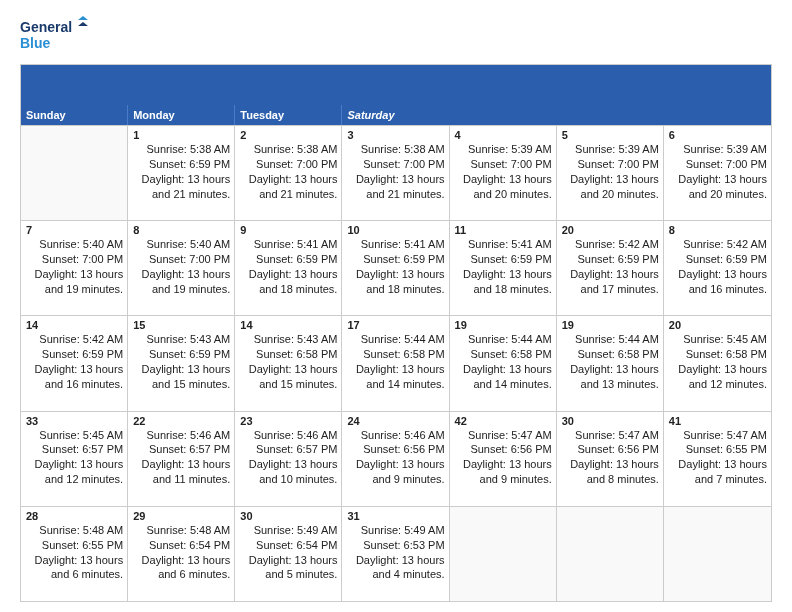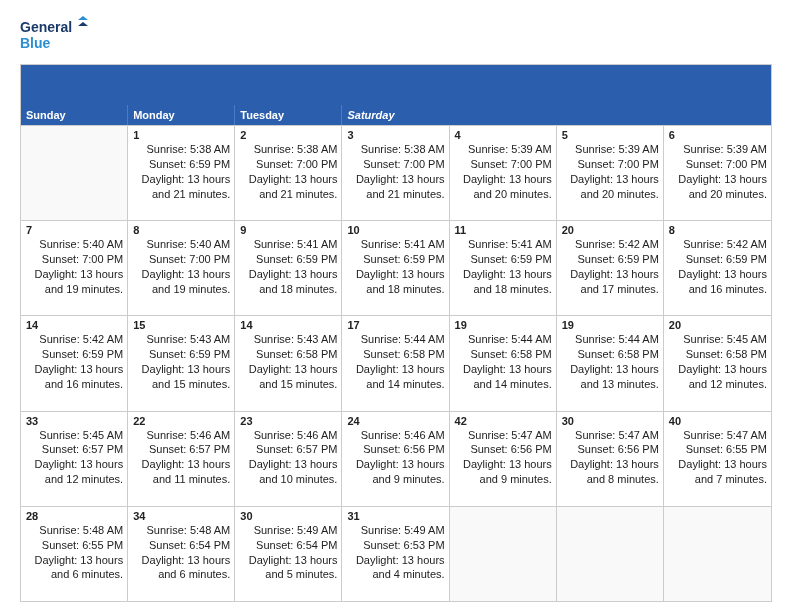--- a/index.html
+++ b/index.html
@@ -231,31 +231,31 @@
           </div>
           <div class="cal-cell">
             <span class="day-num">42</span>
             <div class="cell-text">Sunrise: 5:47 AM<br>Sunset: 6:56 PM<br>Daylight: 13 hours<br>and 9 minutes.</div>
           </div>
           <div class="cal-cell">
             <span class="day-num">30</span>
             <div class="cell-text">Sunrise: 5:47 AM<br>Sunset: 6:56 PM<br>Daylight: 13 hours<br>and 8 minutes.</div>
           </div>
           <div class="cal-cell">
-            <span class="day-num">40</span>
+            <span class="day-num">41</span>
             <div class="cell-text">Sunrise: 5:47 AM<br>Sunset: 6:55 PM<br>Daylight: 13 hours<br>and 7 minutes.</div>
           </div>
         </div>
         <div class="cal-row">
           <div class="cal-cell">
             <span class="day-num">28</span>
             <div class="cell-text">Sunrise: 5:48 AM<br>Sunset: 6:55 PM<br>Daylight: 13 hours<br>and 6 minutes.</div>
           </div>
           <div class="cal-cell">
-            <span class="day-num">34</span>
+            <span class="day-num">29</span>
             <div class="cell-text">Sunrise: 5:48 AM<br>Sunset: 6:54 PM<br>Daylight: 13 hours<br>and 6 minutes.</div>
           </div>
           <div class="cal-cell">
             <span class="day-num">30</span>
             <div class="cell-text">Sunrise: 5:49 AM<br>Sunset: 6:54 PM<br>Daylight: 13 hours<br>and 5 minutes.</div>
           </div>
           <div class="cal-cell">
             <span class="day-num">31</span>
             <div class="cell-text">Sunrise: 5:49 AM<br>Sunset: 6:53 PM<br>Daylight: 13 hours<br>and 4 minutes.</div>
           </div>

